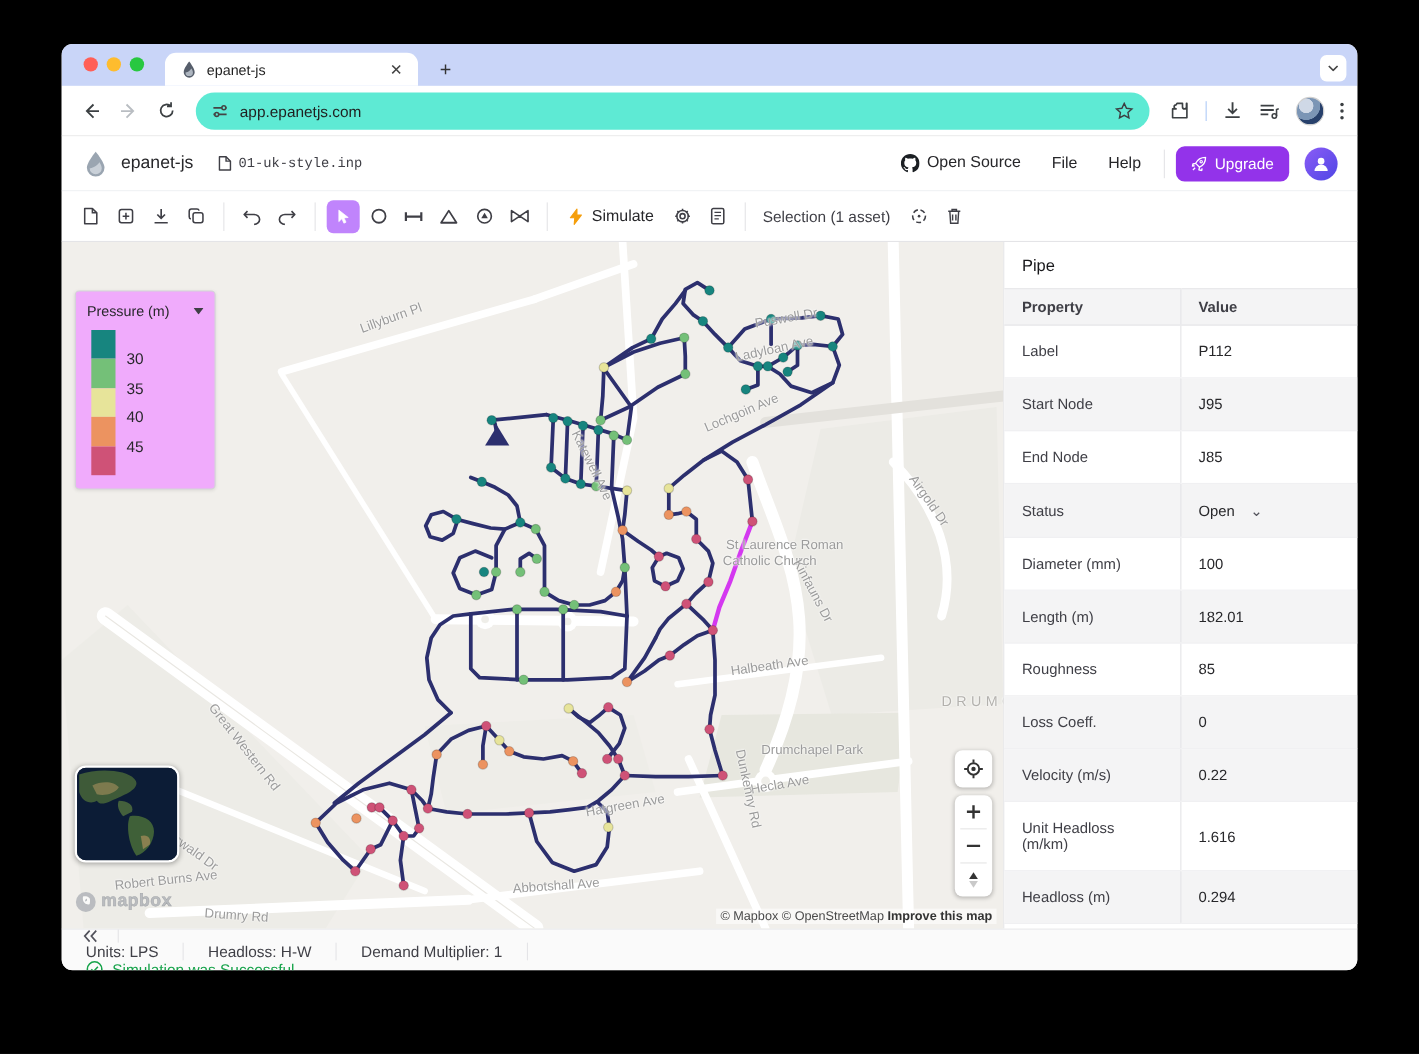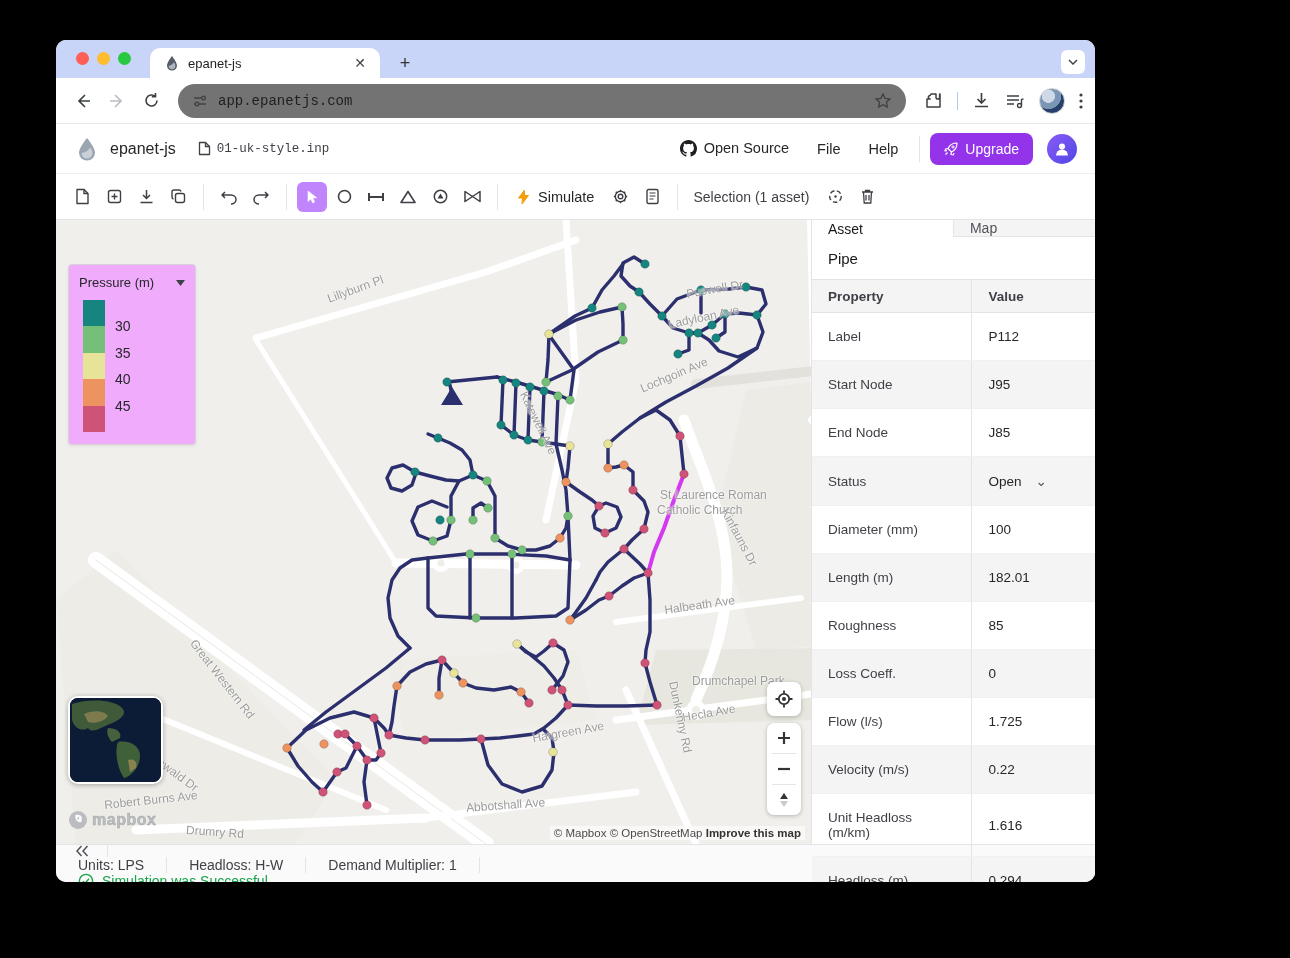--- a/index.html
+++ b/index.html
@@ -1,30 +1,30 @@
 <!DOCTYPE html>
 <html><head>
 <meta charset="utf-8">
 <style>
   * { margin:0; padding:0; box-sizing:border-box; }
   html,body { width:1290px; height:958px; background:#000; font-family:"Liberation Sans",sans-serif; overflow:hidden; }
-  .window { position:absolute; left:56px; top:40px; width:1039px; height:842px; border-radius:10px; overflow:hidden; background:#fff; box-shadow:0 10px 40px rgba(0,0,0,.6); }
+  .window { position:absolute; left:56px; top:40px; width:1178px; height:842px; border-radius:10px; overflow:hidden; background:#fff; box-shadow:0 10px 40px rgba(0,0,0,.6); }
 
   
   .tabstrip { position:relative; height:38px; background:#c9d5f8; }
   .traffic { position:absolute; top:12px; left:20px; display:flex; gap:8px; }
   .traffic span { width:13px; height:13px; border-radius:50%; display:block; }
   .tab { position:absolute; left:94px; top:8px; width:230px; height:30px; background:#fff; border-radius:10px 10px 0 0; display:flex; align-items:center; padding:0 10px 0 14px; }
   .tab-title { font-size:13px; color:#1f1f1f; margin-left:8px; flex:1; }
   .tab-close { font-size:14px; color:#444; cursor:default; padding:0 4px; }
   .newtab { position:absolute; left:336px; top:10px; width:26px; height:26px; display:flex; align-items:center; justify-content:center; font-size:18px; color:#333; }
   .tabsearch { position:absolute; right:10px; top:10px; width:24px; height:24px; background:#fff; border-radius:6px; display:flex; align-items:center; justify-content:center; }
   .urlrow { height:46px; background:#fff; display:flex; align-items:center; padding:0 12px; border-bottom:1px solid #e7e7e7; }
   .navbtn { width:30px; height:30px; display:flex; align-items:center; justify-content:center; margin-right:4px; }
-  .urlpill { flex:1; height:34px; background:#737373; border-radius:17px; display:flex; align-items:center; padding:2px 14px; margin:0 8px;font-family:Liberation Mono, monospace; }
+  .urlpill { flex:1; height:34px; background:#5eead4; border-radius:17px; display:flex; align-items:center; padding:2px 14px; margin:0 8px; }
   .urltext { font-size:14px; color:#1f1f1f; margin-left:10px; flex:1; }
   .chromeicons { display:flex; align-items:center; gap:14px; padding-left:10px; }
   .vsep { width:1px; height:18px; background:#aecaf7; }
   .avatar-photo { width:26px; height:26px; border-radius:50%; background:radial-gradient(circle at 35% 30%, #cfd8e6 0 28%, #7b95b5 30% 55%, #27406b 57%); border:1px solid #d0d0d0; }
 
   
   .appheader { height:50px; background:#fff; border-bottom:1px solid #eceef1; display:flex; align-items:center; padding:0 18px; }
   .logo-name { font-size:16px; color:#27272a; margin-left:10px; }
   .filechip { display:flex; align-items:center; gap:6px; margin-left:22px; color:#3f3f46; }
   .filechip span { font-family:"Liberation Mono","DejaVu Sans Mono",monospace; font-size:12.5px; }
@@ -610,28 +610,20 @@
         <span class="word">mapbox</span>
       </div>
       <div class="attrib">
         <span>© Mapbox</span>
         <span>© OpenStreetMap</span>
         <b>Improve this map</b>
       </div>
     </div>
 
     <div class="panel">
-      <div class="ptabs">
-        <div class="ptab active">
-            <span>Asset</span>
-          </div>
-        <div class="ptab inactive">
-            <span>Map</span>
-          </div>
-      </div>
       <div class="ptitle">Pipe</div>
       <table class="props">
         <thead>
           <tr>
             <th style="width:160px">Property</th>
             <th>Value</th>
           </tr>
         </thead>
         <tbody id="propbody">
             <tr>
@@ -659,24 +651,20 @@
               <td class="val">182.01</td>
             </tr>
             <tr>
               <td>Roughness</td>
               <td class="val">85</td>
             </tr>
             <tr class="gray">
               <td>Loss Coeff.</td>
               <td class="val">0</td>
             </tr>
-            <tr>
-              <td>Flow (l/s)</td>
-              <td class="val">1.725</td>
-            </tr>
             <tr class="gray">
               <td>Velocity (m/s)</td>
               <td class="val">0.22</td>
             </tr>
             <tr>
               <td>Unit Headloss (m/km)</td>
               <td class="val">1.616</td>
             </tr>
             <tr class="gray">
               <td>Headloss (m)</td>

